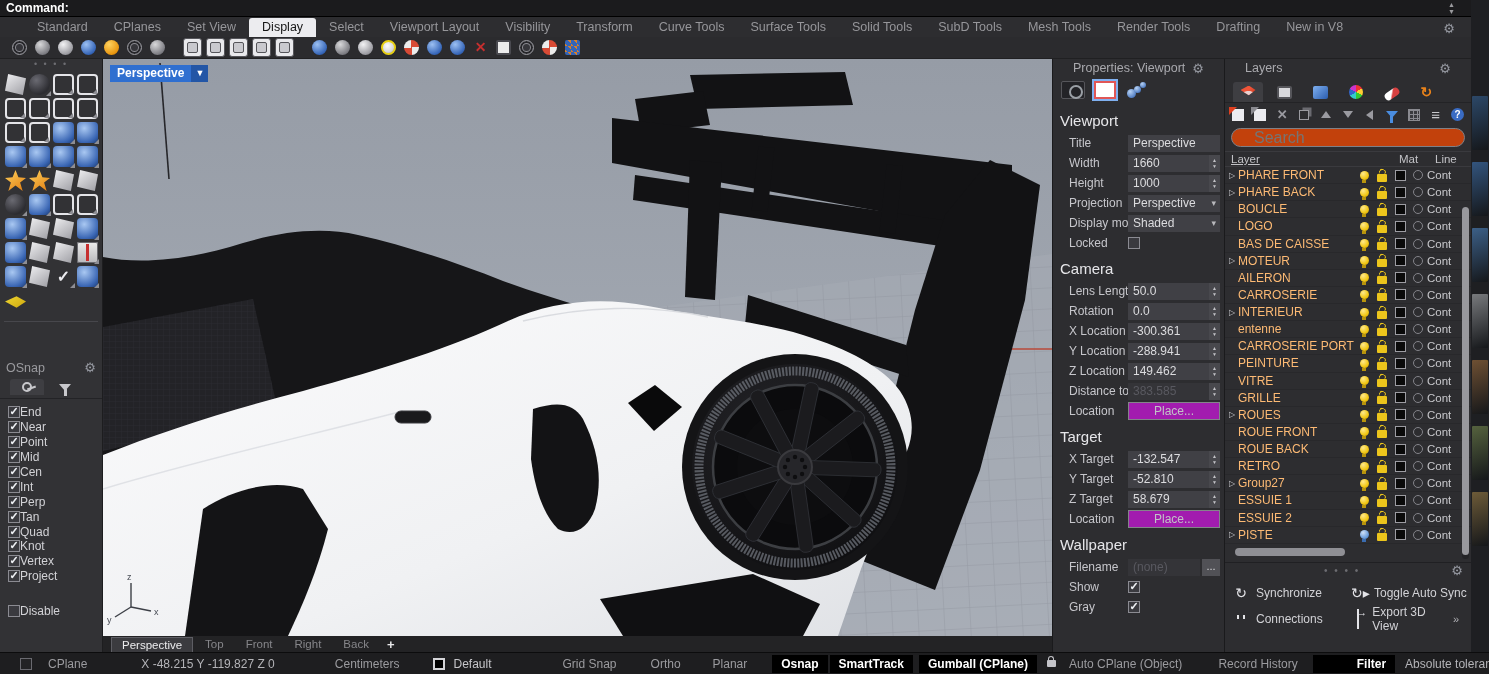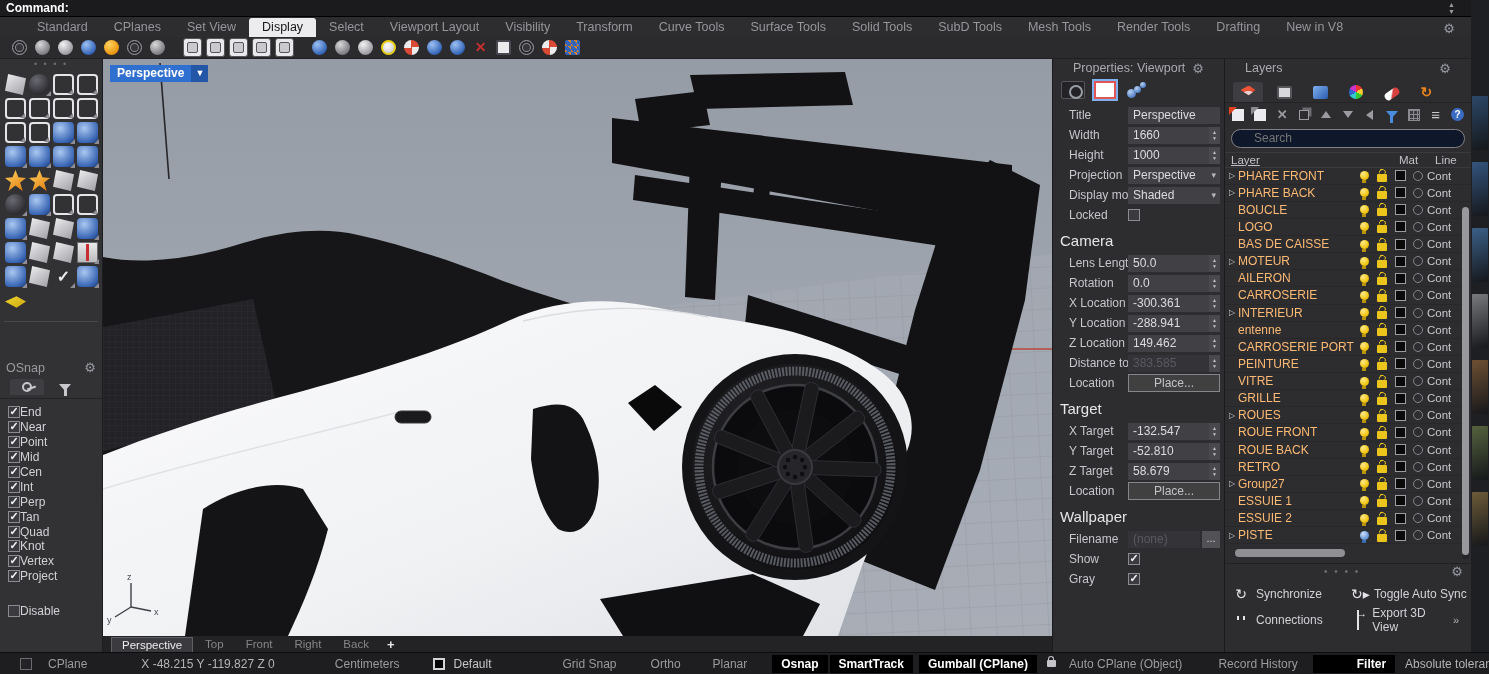--- a/index.html
+++ b/index.html
@@ -104,21 +104,21 @@
   .pt-light i:nth-child(2){ left:9px; bottom:6px; width:7px; height:7px; }
   .pt-light i:nth-child(3){ left:15px; bottom:11px; width:6px; height:6px; }
   .sec-h { color:#e6e6e9; font-size:15px; padding:7px 0 4px 7px; }
   .prow { display:flex; align-items:center; height:20px; padding-left:16px; }
   .prow .plab { flex:1; color:#c6c6cb; font-size:12px; white-space:nowrap; overflow:hidden; }
   .pctl { width:92px; display:flex; align-items:center; flex:none; margin-right:4px; }
   .fld { background:#404045; color:#dcdcdf; font-size:12px; height:17px; line-height:17px; padding:0 5px; flex:1; white-space:nowrap; overflow:hidden; }
   .fld.dis { background:#343438; color:#595960; }
   .spin { width:11px; height:17px; background:#48484d; display:flex; flex-direction:column; align-items:center; justify-content:center; font-size:5px; color:#c2c2c6; line-height:6px; flex:none; }
   .dd-arr { background:#404045; height:17px; display:flex; align-items:center; padding-right:4px; color:#b8b8bc; font-size:9px; }
-  .pbtn { flex:1; height:18px; border:1px solid #84848a; background:#404040; color:#c2c2c7; font-size:12px; text-align:center; line-height:16px; }
+  .pbtn { flex:1; height:18px; border:1px solid #84848a; background:#a21caf; color:#c2c2c7; font-size:12px; text-align:center; line-height:16px; }
   .dots-btn { width:18px; height:17px; background:#515156; color:#d8d8db; font-size:11px; text-align:center; line-height:14px; margin-left:2px; flex:none; }
 
   
   .layers { left:1224px; width:247px; }
   .lt-row { display:flex; align-items:flex-end; gap:6px; padding:3px 8px 0; border-bottom:1px solid #232326; height:26px; }
   .lt { width:30px; height:20px; display:flex; align-items:center; justify-content:center; border-radius:3px 3px 0 0; }
   .lt.active { background:#3e3e42; }
   .lt-glyph { width:15px; height:13px; position:relative; }
   .g-layers { background:linear-gradient(135deg,#f05438 40%,#c02a12); clip-path:polygon(0 35%,55% 0,100% 35%,55% 75%); }
   .g-layers::after { content:""; position:absolute; left:0; top:5px; width:100%; height:7px; background:#e8e8ec; clip-path:polygon(0 35%,55% 0,100% 35%,55% 75%); opacity:.85; }
@@ -134,21 +134,21 @@
   .g-newlayer.gray::after { border-top-color:#8a8a90; }
   .tri { width:0; height:0; }
   .tri.up { border-left:5px solid transparent; border-right:5px solid transparent; border-bottom:7px solid #9a9aa0; }
   .tri.down { border-left:5px solid transparent; border-right:5px solid transparent; border-top:7px solid #9a9aa0; }
   .tri.left { border-top:5px solid transparent; border-bottom:5px solid transparent; border-right:7px solid #9a9aa0; }
   .g-gridview { width:12px; height:12px; background:
       linear-gradient(#8a8a90 1px,transparent 1px) 0 0/100% 4px,
       linear-gradient(90deg,#8a8a90 1px,transparent 1px) 0 0/4px 100%, #3a3a3e; border:1px solid #8a8a90; }
   .g-help { width:13px; height:13px; border-radius:50%; background:#3a6cc4; color:#fff; font-size:10px; font-weight:bold; text-align:center; line-height:13px; }
   .search-wrap { padding:3px 6px 4px; }
-  .search { width:100%; height:19px; background:#0f172a; border:1px solid #808086; border-radius:10px; color:#c8c8cc; font-size:12px; padding:0 8px 0 22px; outline:none; }
+  .search { width:100%; height:19px; background:#c2410c; border:1px solid #808086; border-radius:10px; color:#c8c8cc; font-size:16px; padding:0 8px 0 22px; outline:none; }
   .mag { position:absolute; width:7px; height:7px; border:1.5px solid #9a9aa0; border-radius:50%; margin:-24px 0 0 14px; }
   .mag::after { content:""; position:absolute; width:4px; height:1.5px; background:#9a9aa0; right:-3.5px; bottom:-1px; transform:rotate(40deg); }
   .lheader { display:flex; align-items:center; height:16px; border-top:1px solid #3a3a3e; border-bottom:1px solid #3a3a3e; font-size:11.5px; color:#c2c2c6; padding:0 6px; }
   .lheader .hl { flex:1;text-decoration:underline; } .lheader .hm { width:36px; } .lheader .hn { width:30px; }
   .llist { height:377px; overflow:hidden; position:relative; }
   .lrow { display:flex; align-items:center; height:17.14px; padding:0 14px 0 4px; border-bottom:1px solid #28282b; }
   .lrow .exp { width:9px; color:#c8c8cc; font-size:8px; flex:none; }
   .lrow .lname { flex:1; color:#fdba74; font-size:12px; white-space:nowrap; overflow:hidden; }
   .lrow .cell { width:18px; display:flex; justify-content:center; flex:none; }
   .bulb { width:9px; height:9px; border-radius:50%; background:radial-gradient(circle at 35% 30%, #ffe98c, #f2c713 60%, #c3990a); position:relative; }
@@ -539,20 +539,21 @@
     <div class="pt-row">
       <span class="pt pt-camera"></span>
       <span class="pt pt-viewport"></span>
       <span class="pt pt-light">
           <i></i>
           <i></i>
           <i></i>
         </span>
     </div>
     <div id="propsections">
+        <div class="sec-h">Viewport</div>
         <div class="prow">
           <span class="plab">Title</span>
           <span class="pctl">
             <span class="fld">Perspective</span>
           </span>
         </div>
         <div class="prow">
           <span class="plab">Width</span>
           <span class="pctl">
             <span class="fld">1660</span>

